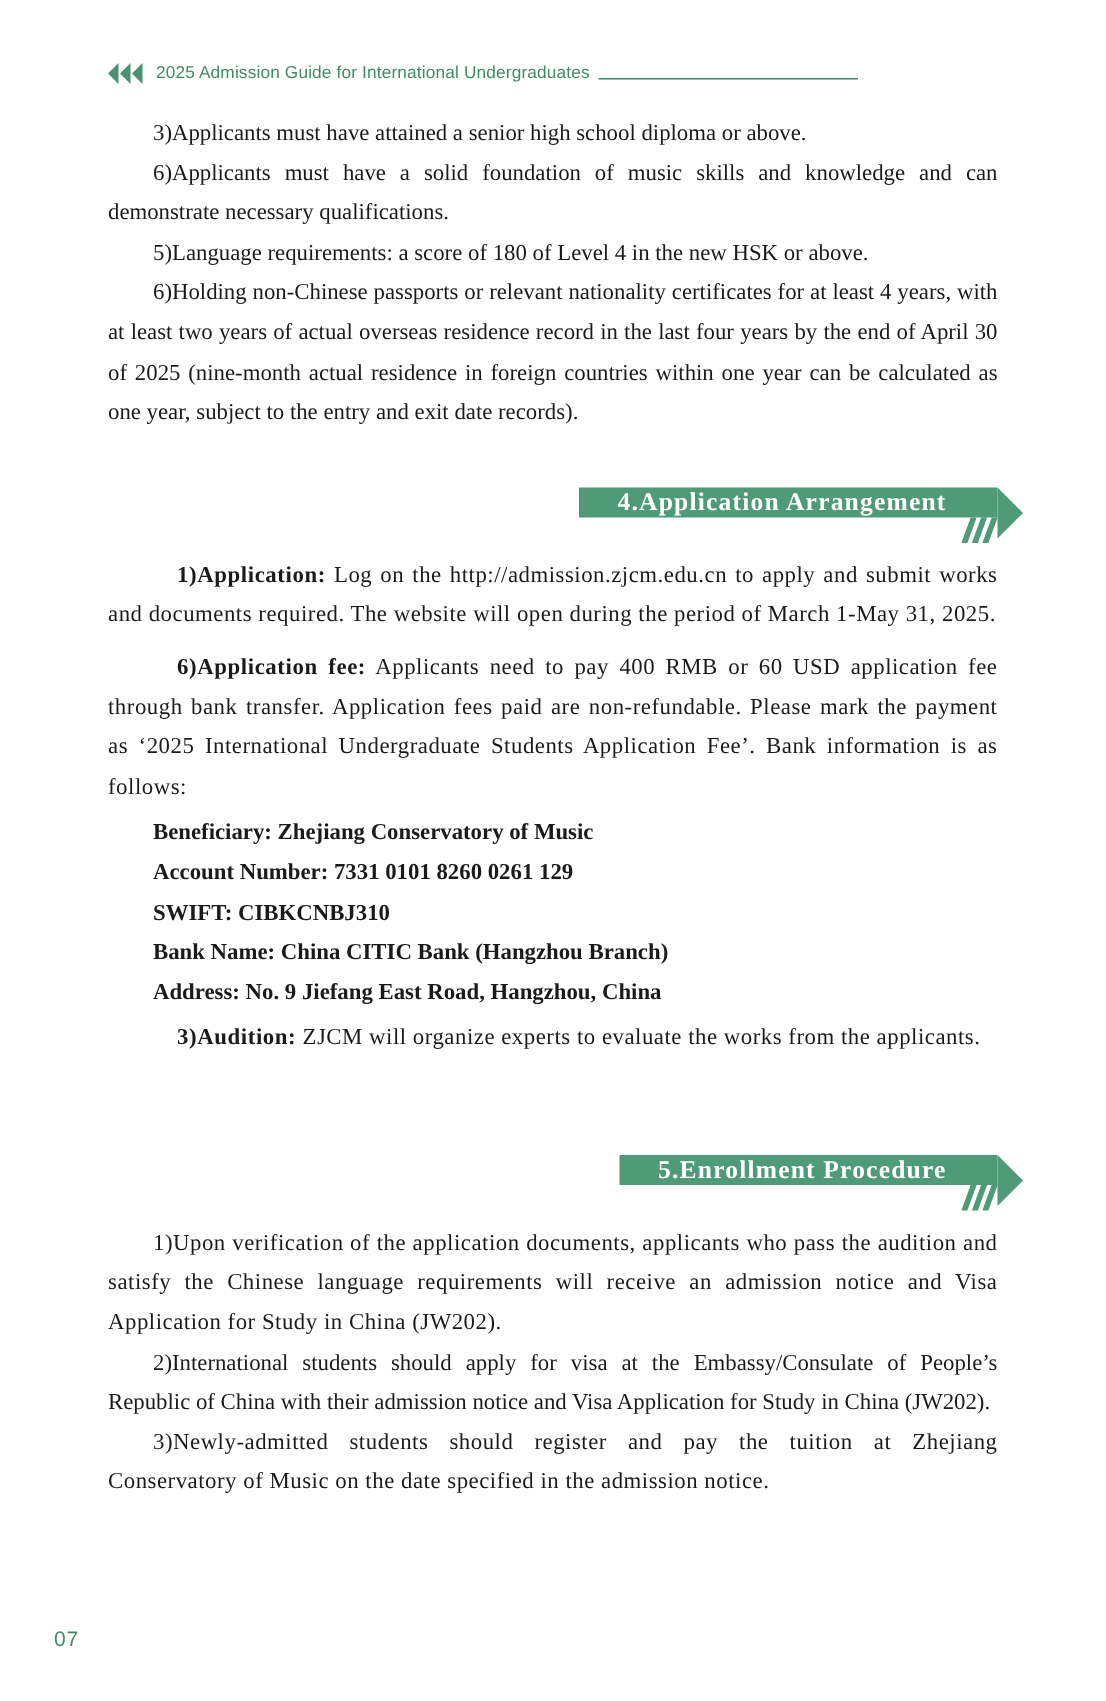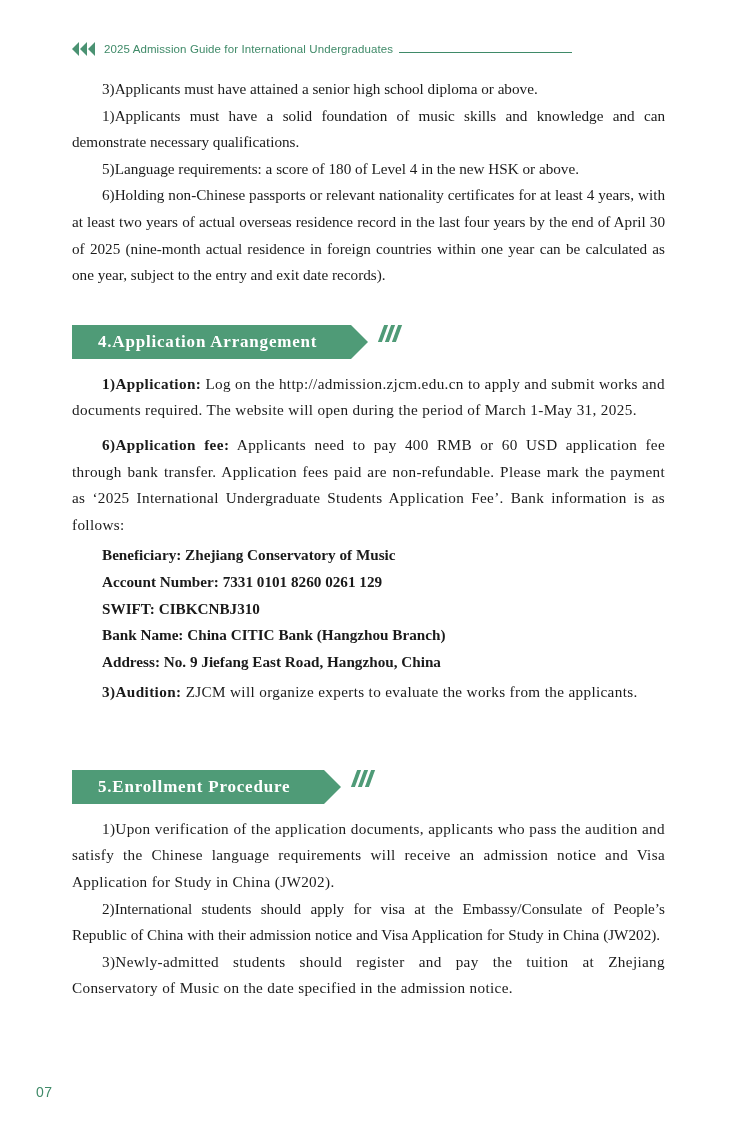--- a/index.html
+++ b/index.html
@@ -79,31 +79,33 @@
   p.bank {
     margin: 0;
     font-size: 15.2px;
     line-height: 26.6px;
     text-indent: 30px;
     font-weight: bold;
   }
   .lead {
     font-weight: bold;
     letter-spacing: 0.4px;
+    margin-left: 16px;
   }
   .spaced {
     letter-spacing: 0.35px;
   }
 
   
   .section-wrap {
     position: relative;
     display: flex;
-    align-items: flex-start;
+    align-items: flex-end;
     height: 34px;
+    flex-direction: column;
   }
   .banner {
     position: relative;
     background: #4f9b77;
     height: 34px;
     display: flex;
     align-items: center;
     padding: 0 34px 0 26px;
     box-sizing: border-box;
   }
@@ -161,21 +163,21 @@
         <span class="chev"></span>
         <span class="chev"></span>
     </span>
     <span class="header-title">2025 Admission Guide for International Undergraduates</span>
     <span class="header-rule"></span>
   </div>
 
   <div class="content">
 
     <p class="para">3)Applicants must have attained a senior high school diploma or above.</p>
-    <p class="para">1)Applicants must have a solid foundation of music skills and knowledge and can demonstrate necessary qualifications.</p>
+    <p class="para">6)Applicants must have a solid foundation of music skills and knowledge and can demonstrate necessary qualifications.</p>
     <p class="para">5)Language requirements: a score of 180 of Level 4 in the new HSK or above.</p>
     <p class="para">6)Holding non-Chinese passports or relevant nationality certificates for at least 4 years, with at least two years of actual overseas residence record in the last four years by the end of April 30 of 2025 (nine-month actual residence in foreign countries within one year can be calculated as one year, subject to the entry and exit date records).</p>
 
     <div class="section-wrap" style="margin-top:36px;">
       <div class="banner">
         <span class="banner-text">4.Application Arrangement</span>
       </div>
       <span class="slashes">
         <span class="slash"></span>
           <span class="slash"></span>

